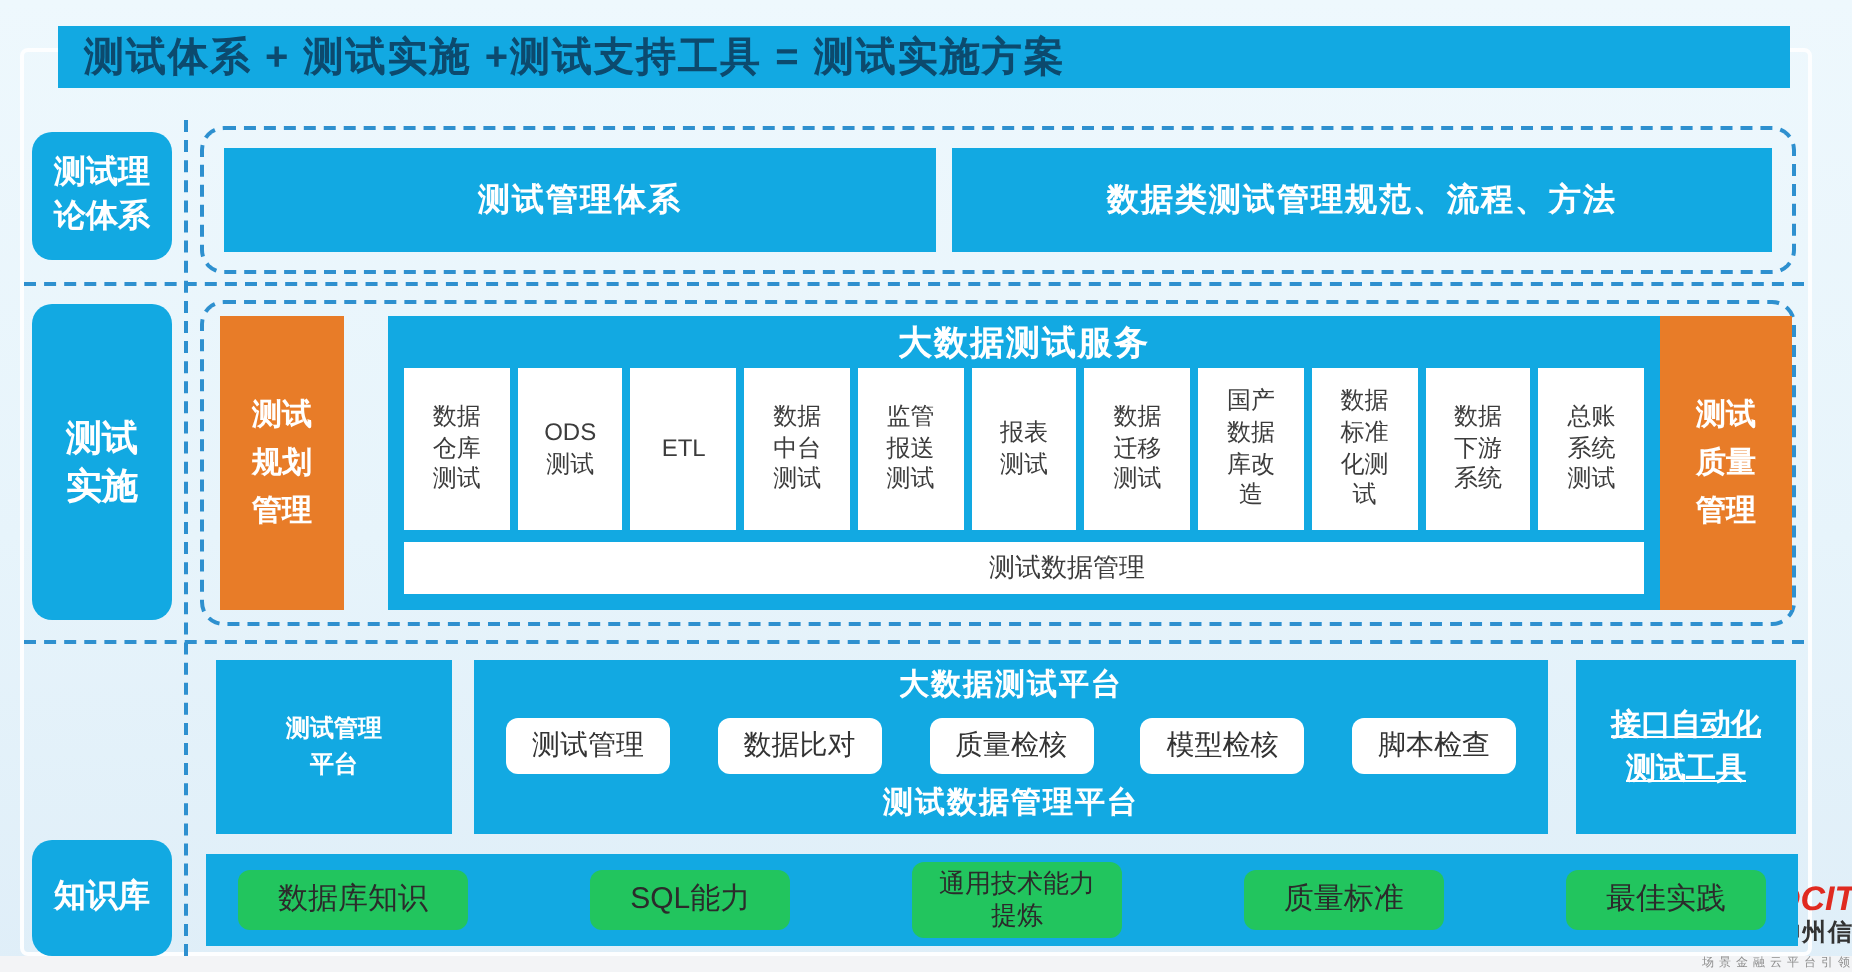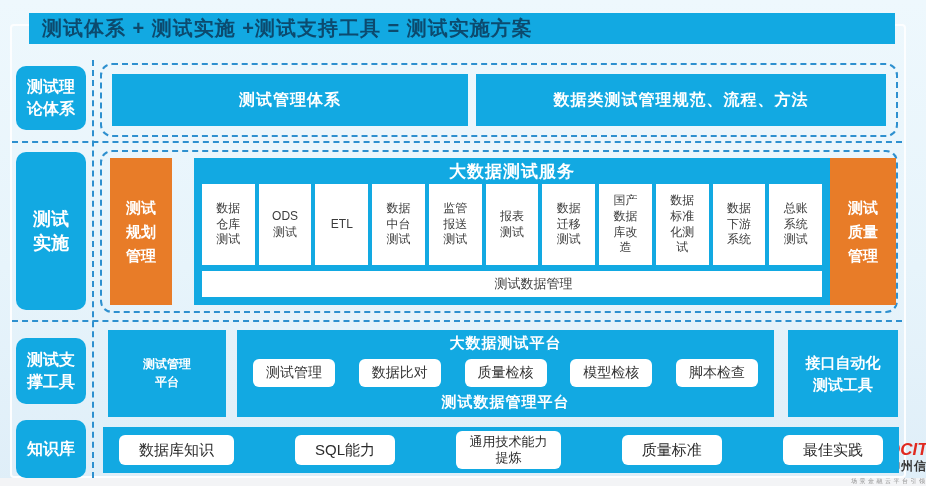--- a/index.html
+++ b/index.html
@@ -50,31 +50,31 @@
     text-align:center;font-size:12px;color:#3c3c3c;line-height:1.3;}
   .svc-cells .item .inner{display:inline-block;max-width:2.5em;}
   .svc-footer{margin-top:6px;height:26px;background:#fff;display:flex;align-items:center;
     justify-content:center;font-size:13px;color:#3c3c3c;padding-left:43px;}
 
   
   .toolbox{background:#12a9e2;color:#fff;font-weight:bold;display:flex;align-items:center;
     justify-content:center;text-align:center;line-height:1.45;}
   .toolbox .inner{display:inline-block;}
   .tools-left{left:108px;top:330px;width:118px;height:87px;font-size:12px;} .tools-left .inner{max-width:4em;}
-  .tools-right{left:788px;top:330px;width:110px;height:87px;font-size:15px;} .tools-right .inner{max-width:5em;}
+  .tools-right{left:788px;top:330px;width:110px;height:87px;font-size:15px;} .tools-right .inner{max-width:5em;text-decoration:underline;}
   .plat-panel{left:237px;top:330px;width:537px;height:87px;background:#12a9e2;
     display:flex;flex-direction:column;padding:3px 10px 5px;}
   .plat-title,.plat-footer{height:20px;line-height:20px;text-align:center;color:#fff;font-weight:bold;font-size:15px;letter-spacing:1px;}
   .plat-items{flex:1;display:flex;align-items:center;justify-content:space-between;padding:0 6px;}
   .plat-items .item{background:#fff;border-radius:6px;padding:5px 13px;font-size:14px;color:#333;text-align:center;}
 
   
   .kn-bar{left:103px;top:427px;width:796px;height:46px;background:#12a9e2;z-index:2;}
   .kn-items{display:flex;align-items:center;justify-content:space-between;height:100%;padding:0 16px;}
-  .kn-items .item{background:#ffffff;border-radius:6px;padding:6px 20px;font-size:15px;color:#2b2b2b;text-align:center;line-height:1.25;}
+  .kn-items .item{background:#22c55e;border-radius:6px;padding:6px 20px;font-size:15px;color:#2b2b2b;text-align:center;line-height:1.25;}
   .kn-items .item:nth-child(3){padding:3px 10px;font-size:13px;}
   .kn-items .item:nth-child(3) .inner{display:inline-block;max-width:6.5em;}
 
   
   .logo{left:888px;top:441px;width:90px;z-index:1;line-height:1.1;}
   .logo-brand{color:#e02a20;font-weight:bold;font-style:italic;font-size:17px;}
   .logo-cn{color:#333;font-size:12px;font-weight:bold;letter-spacing:1px;}
   .bottom-strip{left:0;top:478px;width:926px;height:8px;background:#f3f4f6;z-index:2;}
   .slogan{left:851px;top:477px;font-size:6px;color:#8f8f8f;letter-spacing:2.5px;z-index:3;white-space:nowrap;}
 </style>
@@ -90,23 +90,20 @@
 
   <div class="abs v-dash"></div>
   <div class="abs h-dash one"></div>
   <div class="abs h-dash two"></div>
 
   <div class="abs sb sb1">
     <span class="inner">测试理论体系</span>
   </div>
   <div class="abs sb sb2">
     <span class="inner">测试实施</span>
-  </div>
-  <div class="abs sb sb3">
-    <span class="inner">测试支撑工具</span>
   </div>
   <div class="abs sb sb4">
     <span class="inner">知识库</span>
   </div>
 
   <div class="abs row1">
     <div class="theory-items">
         <div class="item">
           <span class="inner">测试管理体系</span>
         </div>

